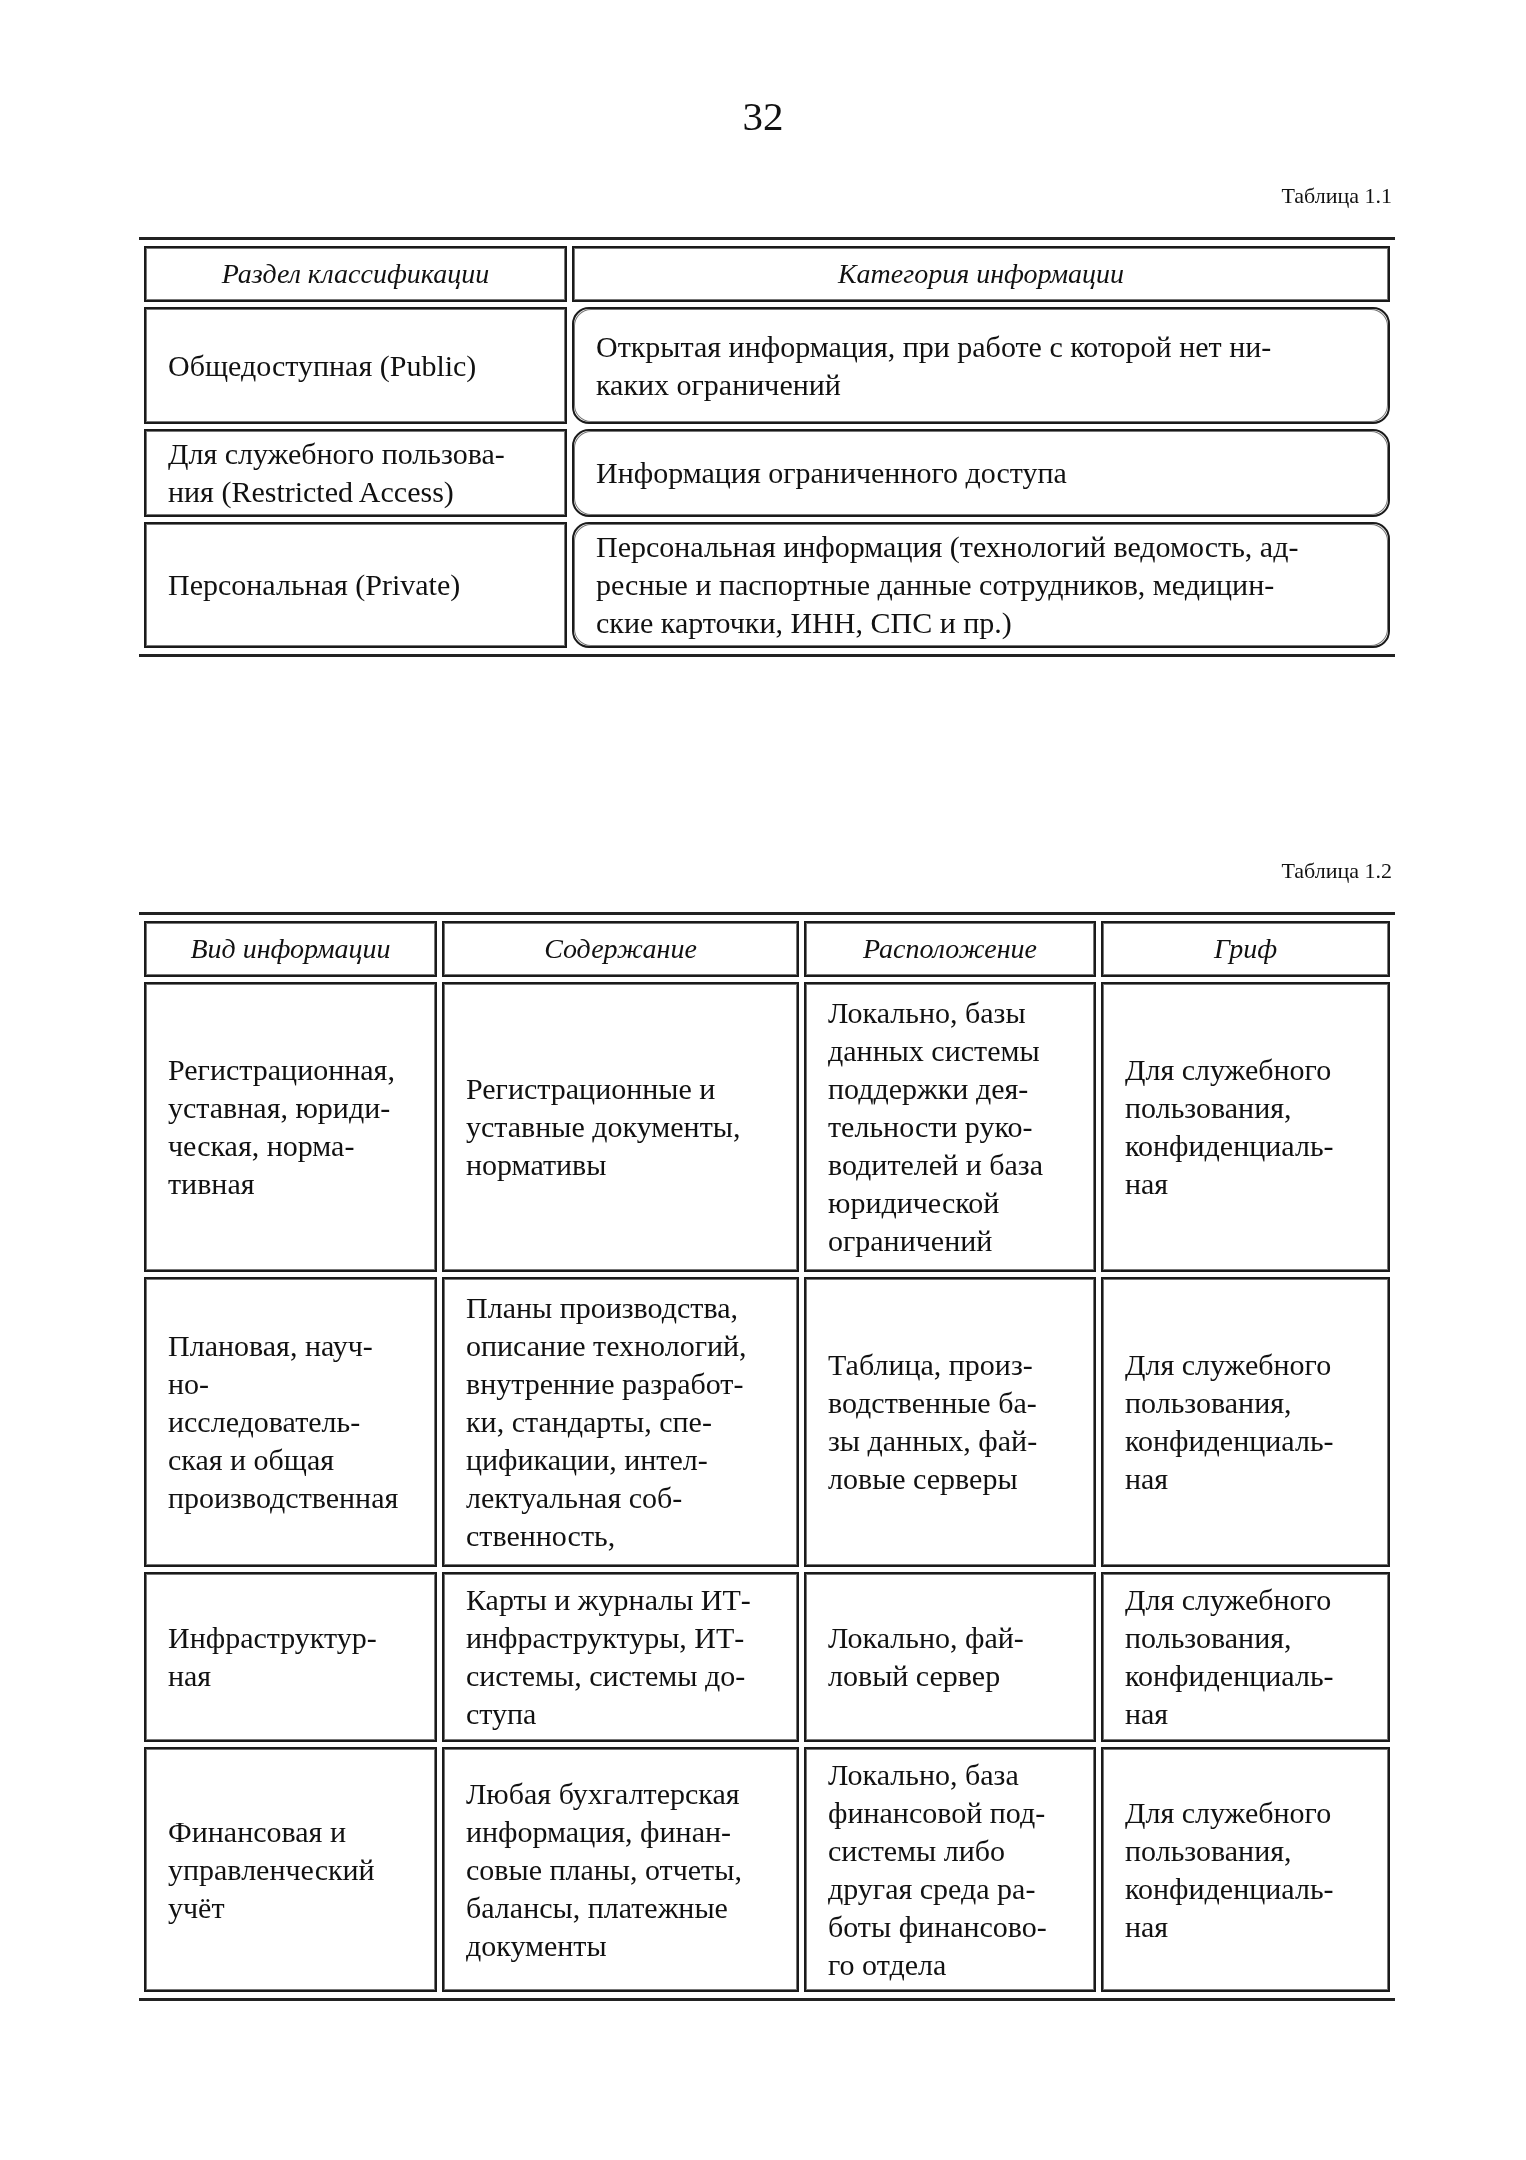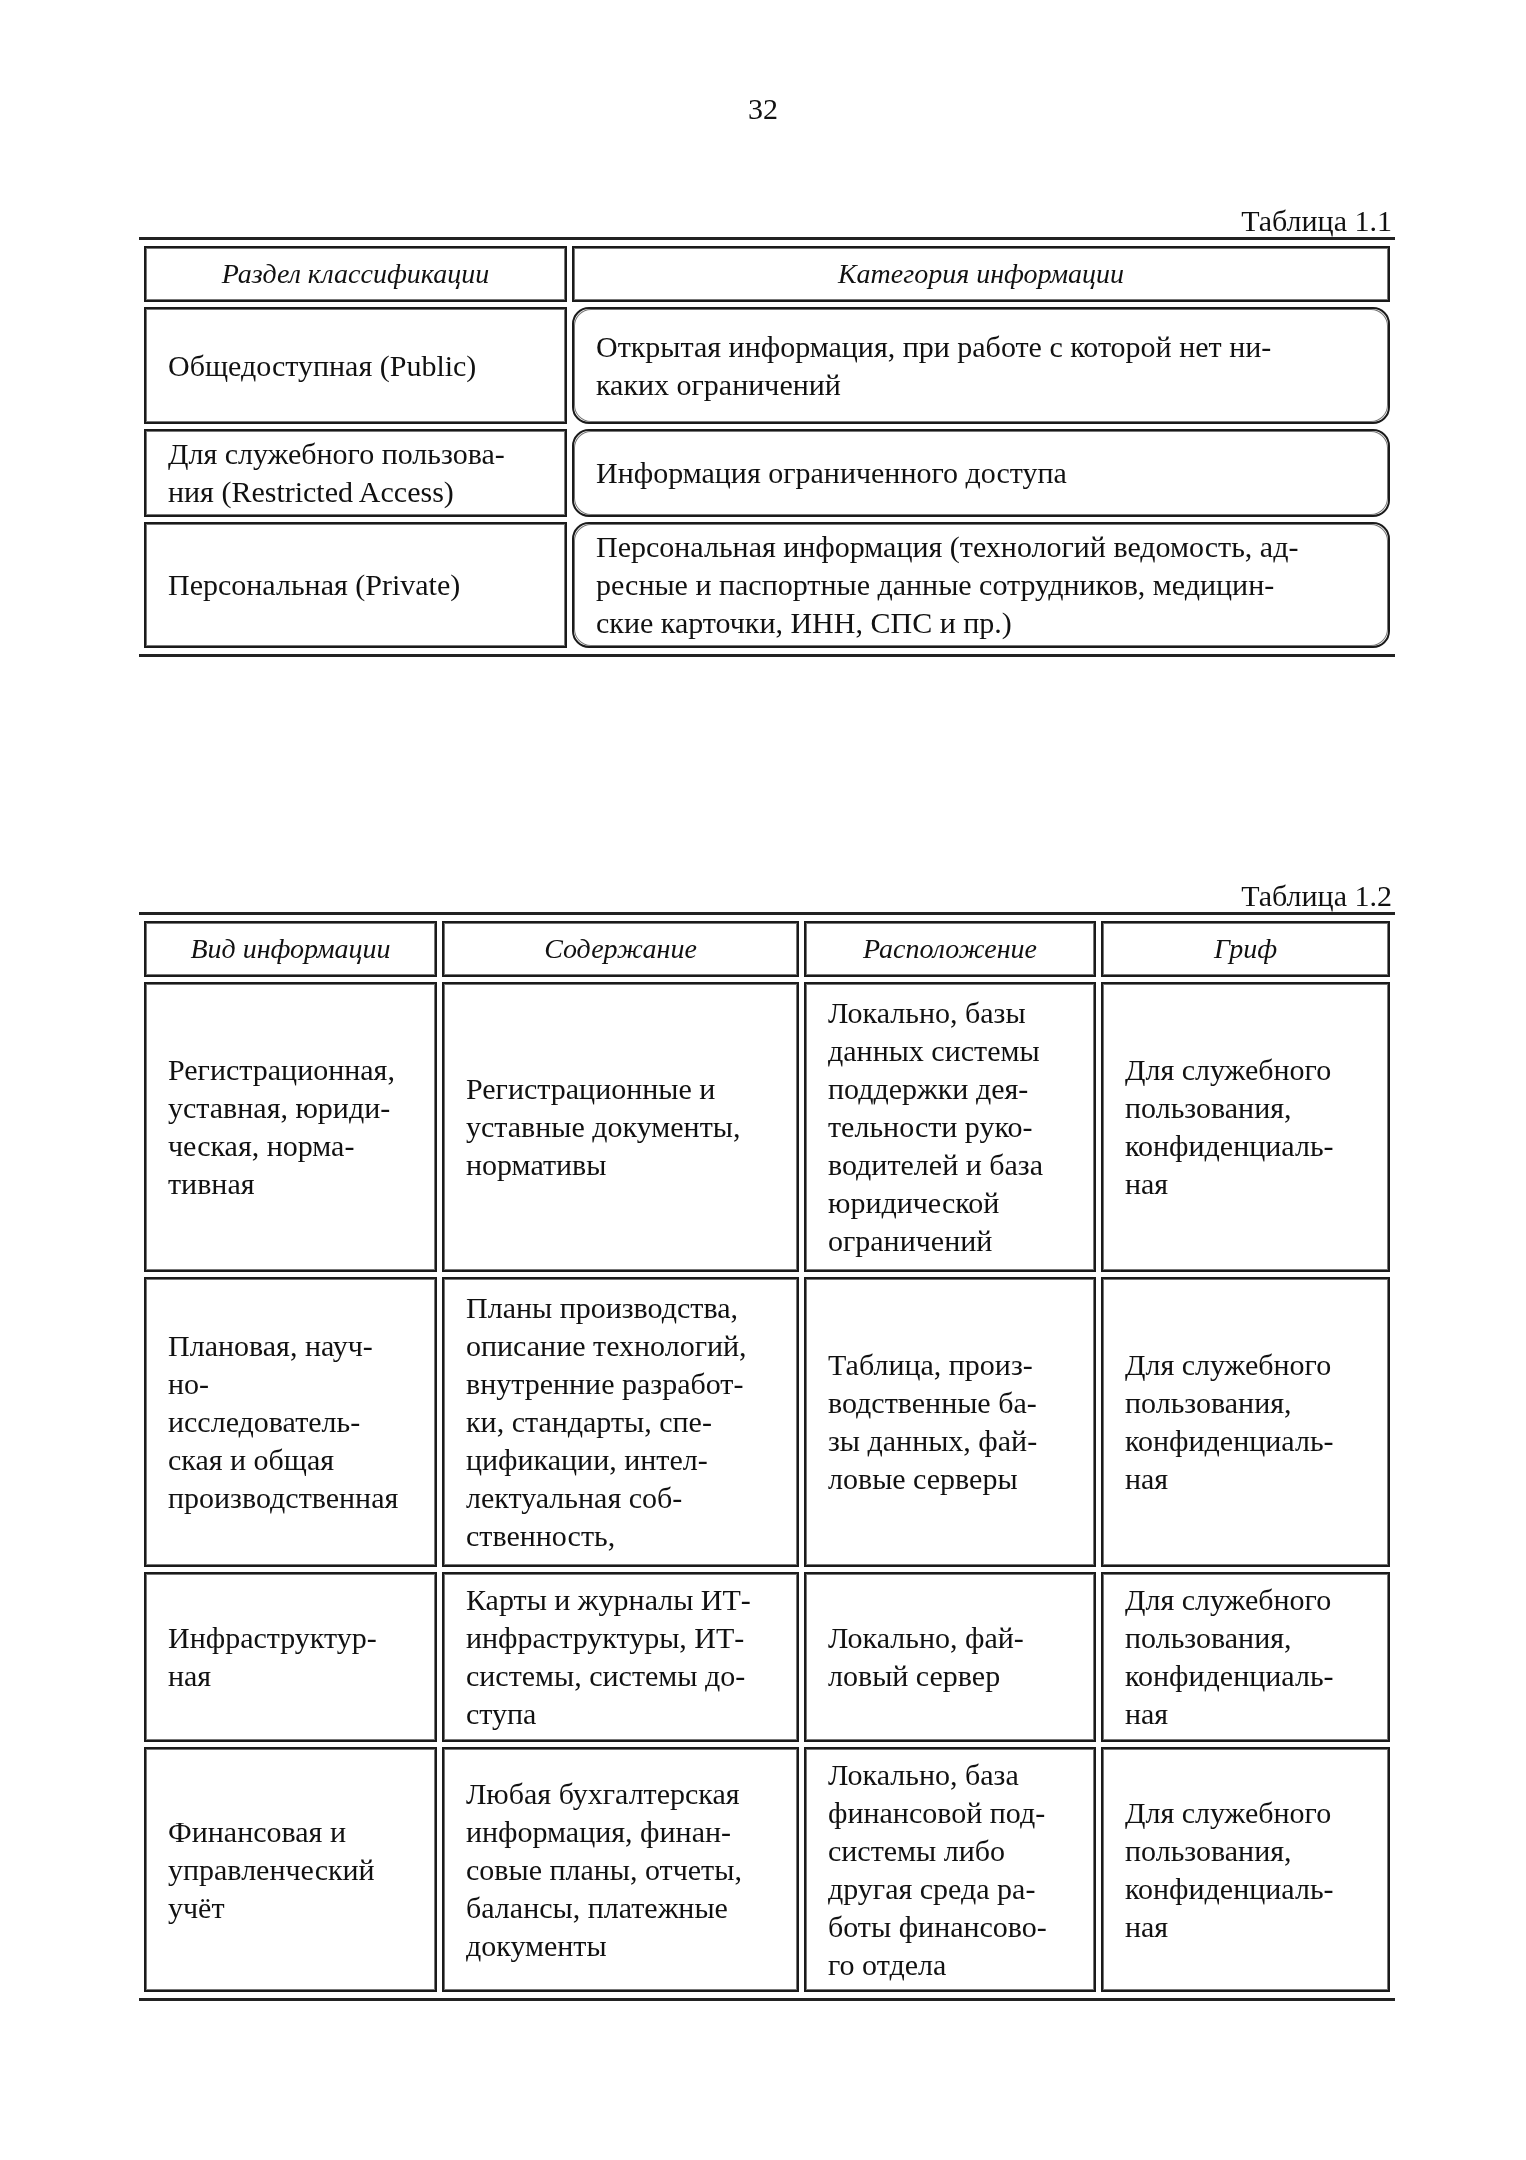--- a/index.html
+++ b/index.html
@@ -2,24 +2,24 @@
 <html><head>
   <meta charset="utf-8">
   <style>
     html, body { margin: 0; padding: 0; background: #ffffff; }
     body {
       width: 1526px; height: 2160px; position: relative; overflow: hidden;
       font-family: "Liberation Serif", "DejaVu Serif", serif; color: #111;
     }
     .page-number {
       position: absolute; top: 92px; left: 0; width: 1526px; text-align: center;
-      font-size: 30px;
+      font-size: 41px;
     }
     .caption {
-      position: absolute; right: 134px; font-size: 30px; margin-top: 21px;
+      position: absolute; right: 134px; font-size: 22px;
     }
     .tbl-wrap {
       position: absolute; left: 139px; width: 1256px;
       border-top: 3px solid #222; border-bottom: 3px solid #222;
       padding: 3px 0;
     }
     table.doc {
       width: 100%; border-collapse: separate; border-spacing: 5px 5px;
       margin: -2px 0; table-layout: fixed;
     }

